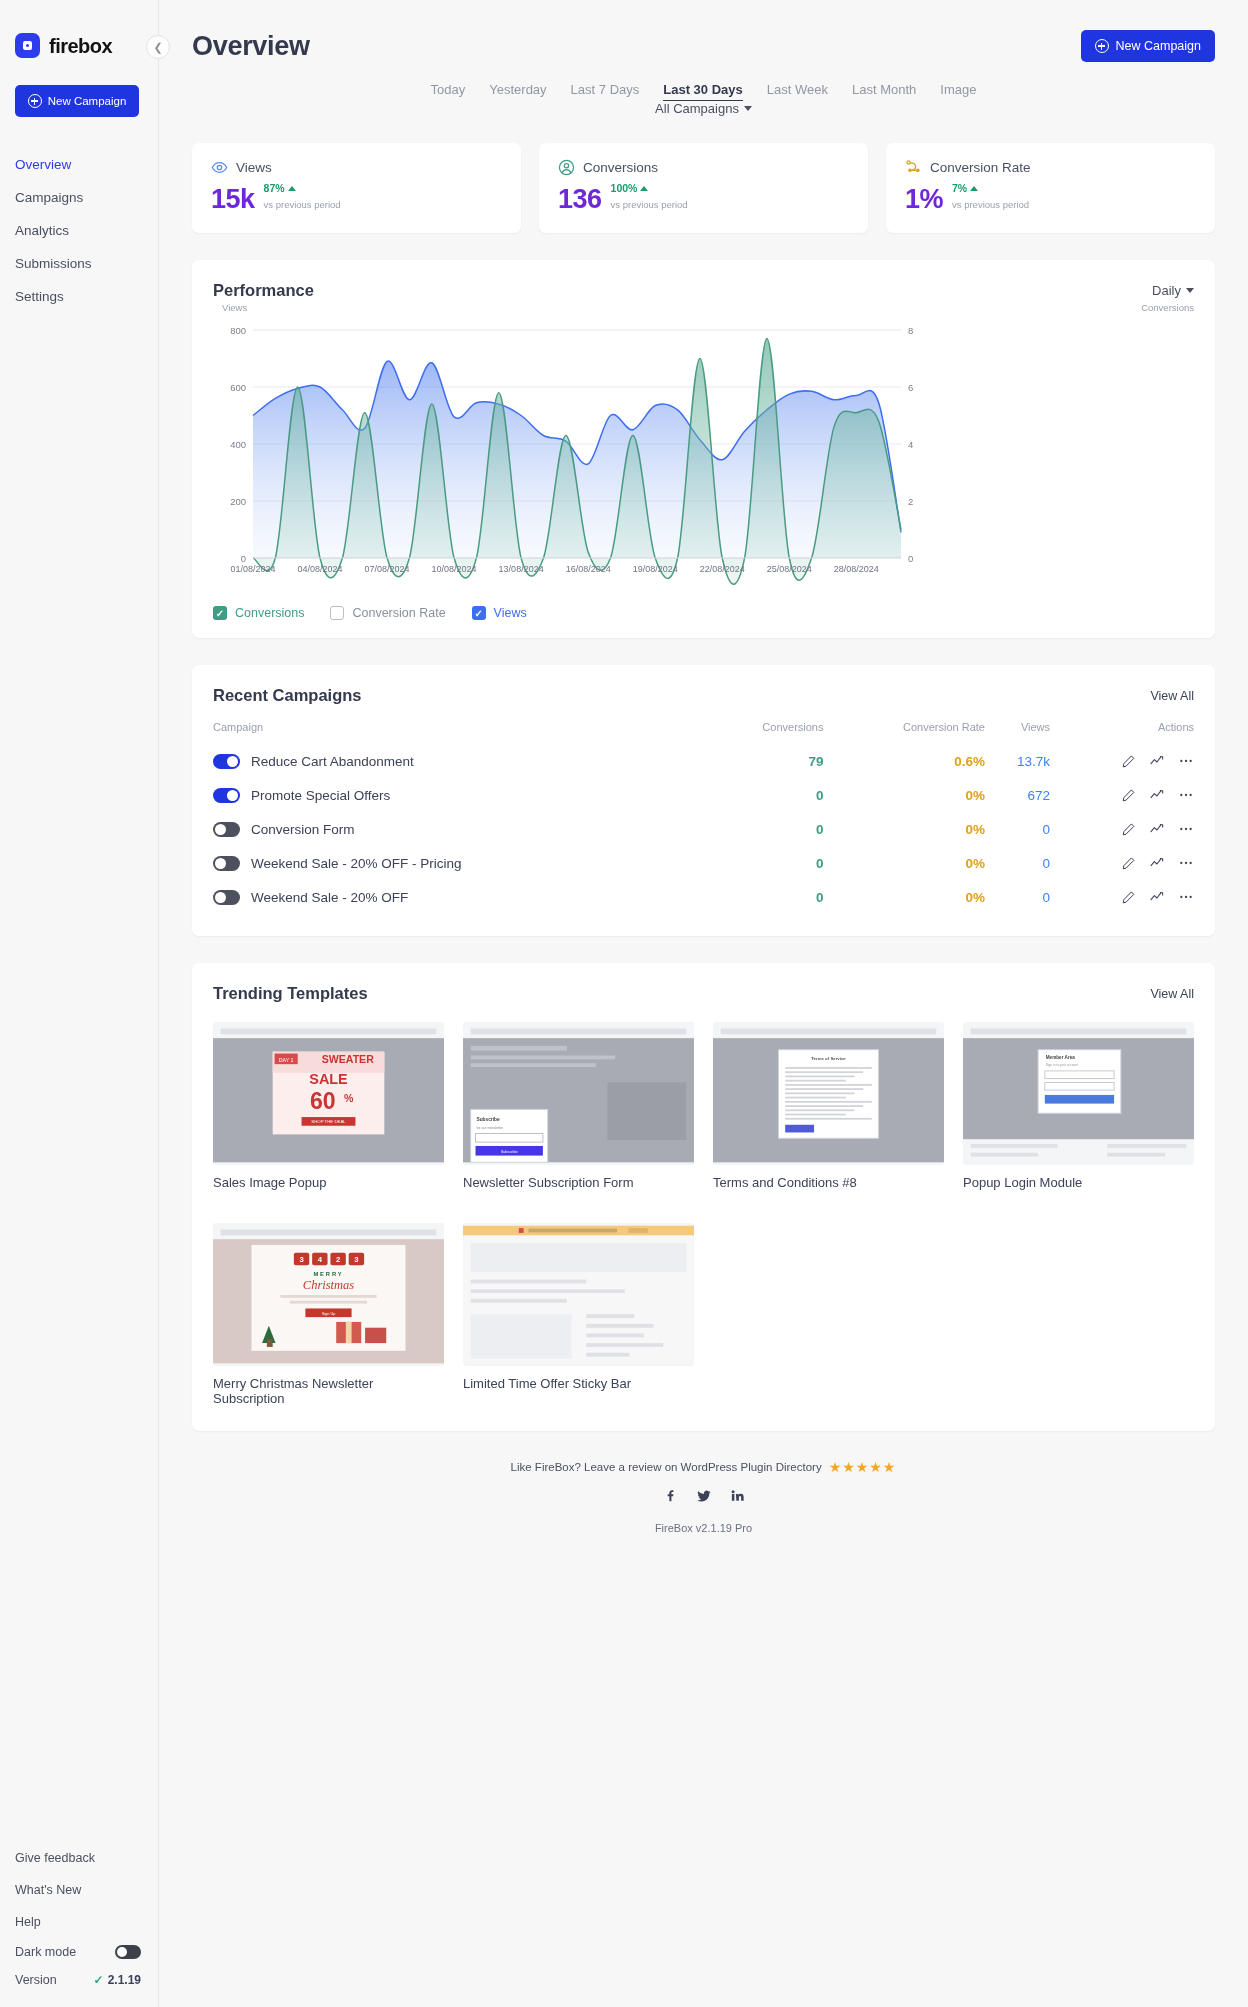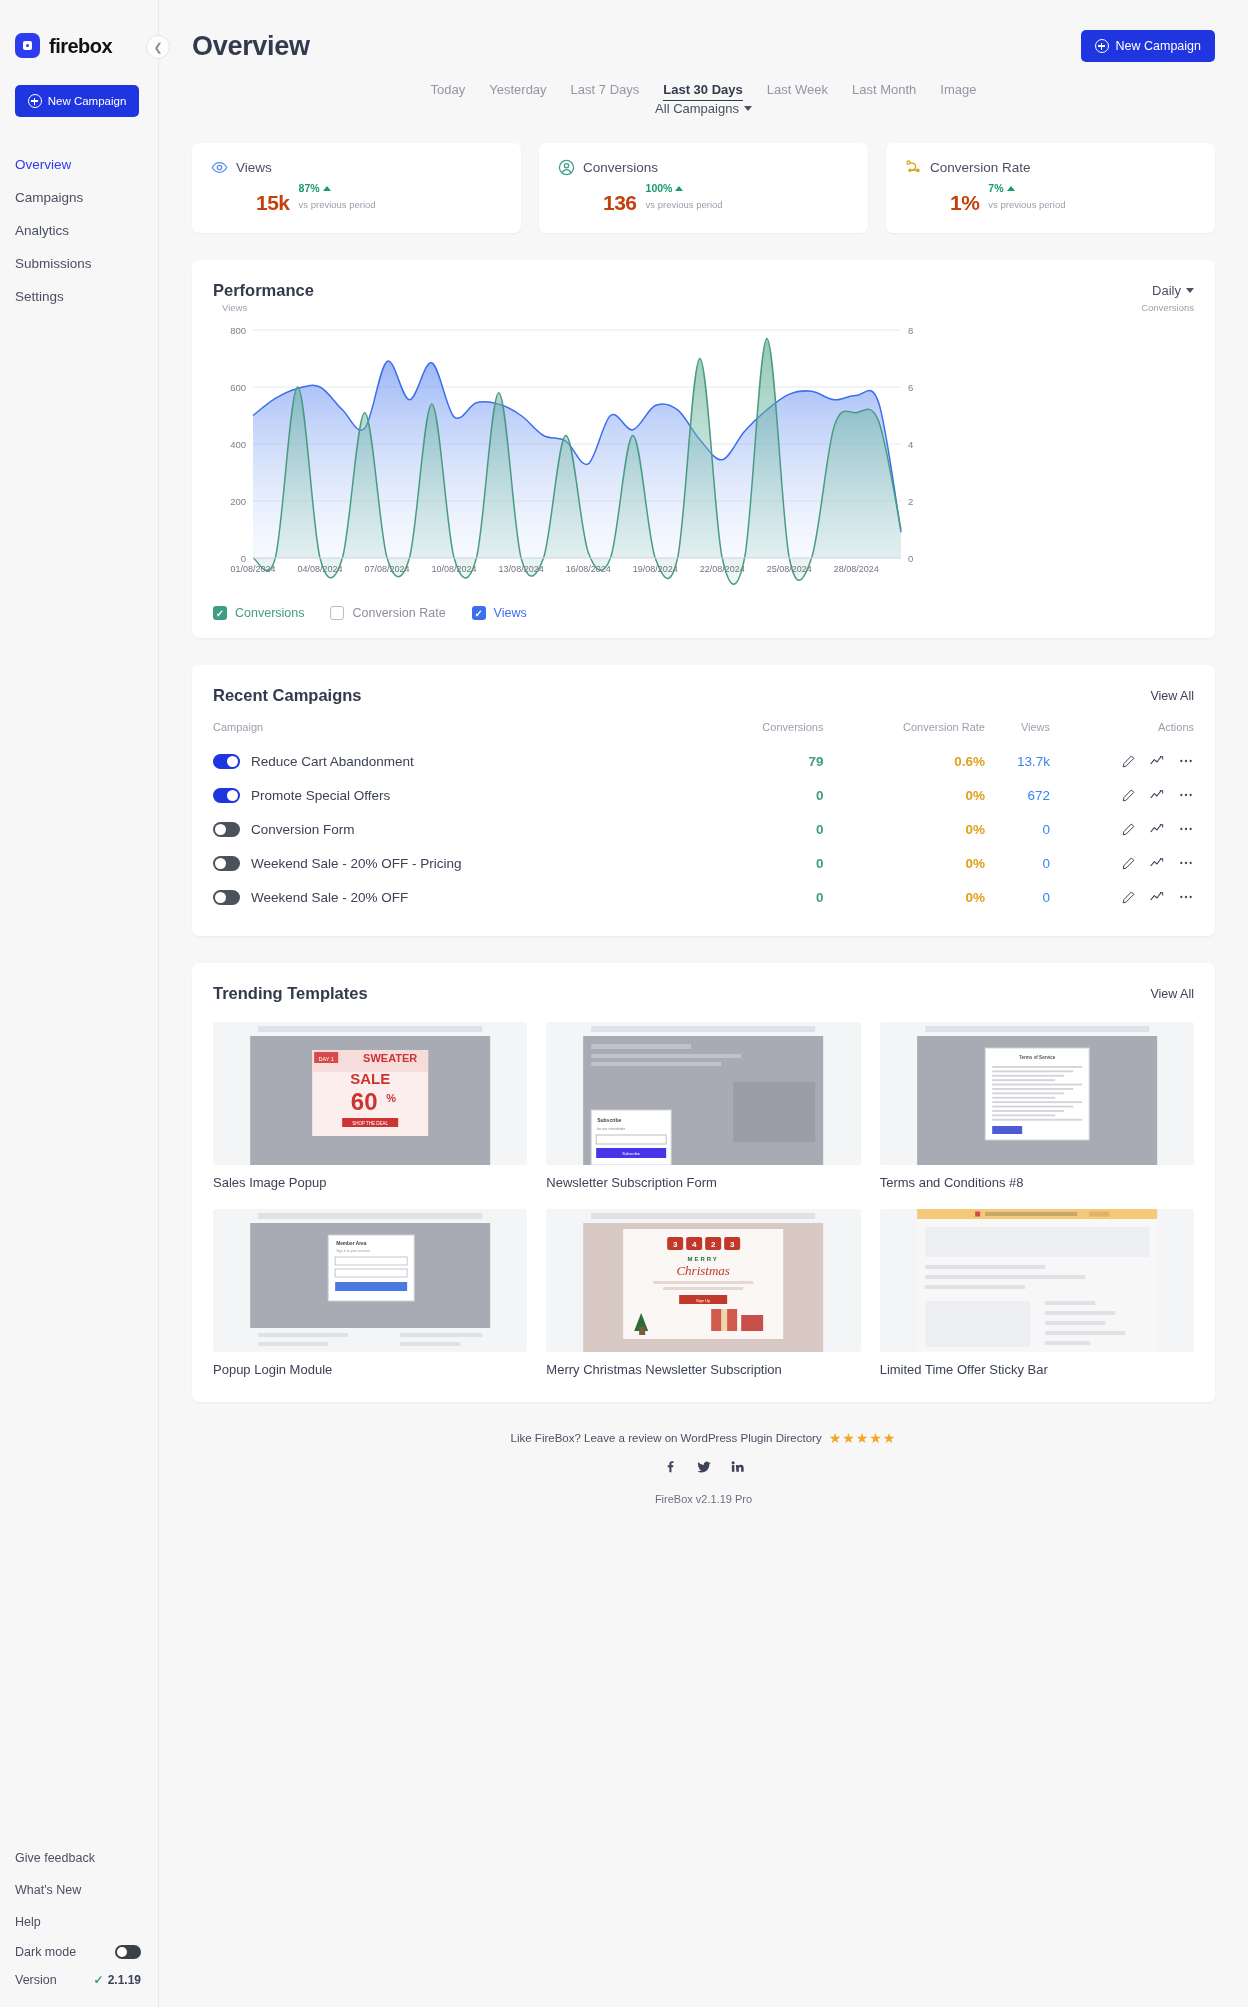--- a/index.html
+++ b/index.html
@@ -77,21 +77,21 @@
   .date-tab { font-size: 13px; color: #9397a3; cursor: pointer; padding-bottom: 3px; }
   .date-tab.active { color: #343a4d; border-bottom: 1.5px solid #343a4d; font-weight: 700; }
   .all-campaigns { font-size: 13px; color: #4a5061; display: flex; align-items: center; gap: 5px; cursor: pointer; }
   .caret { width: 0; height: 0; border-left: 4px solid transparent; border-right: 4px solid transparent; border-top: 5px solid #4a5061; }
 
   
   .stats { display: flex; gap: 18px; padding: 27px 33px 0 33px; }
   .stat-card { flex: 1; background: #fff; border-radius: 7px; padding: 16px 19px 20px 19px; box-shadow: 0 1px 2px rgba(16,24,40,.05); }
   .stat-head { display: flex; align-items: center; gap: 8px; font-size: 13.5px; color: #4a5061; }
   .stat-body { display: flex; align-items: flex-end; gap: 9px; margin-top: 6px; }
-  .stat-value { font-size: 21px; font-weight: 700; color: #c2410c; line-height: 1; letter-spacing: -.5px; margin-left: 45px; }
+  .stat-value { font-size: 27px; font-weight: 700; color: #6d28d9; line-height: 1; letter-spacing: -.5px; }
   .stat-meta { padding-bottom: 1px; }
   .stat-delta { font-size: 10.5px; font-weight: 700; color: #1a9b6c; display: flex; align-items: center; gap: 3px; }
   .up-tri { width:0;height:0;border-left:4px solid transparent;border-right:4px solid transparent;border-bottom:5px solid #1a9b6c;}
   .stat-sub { font-size: 9.5px; color: #9ba0ad; margin-top: 1px; }
 
   
   .panel { background: #fff; border-radius: 7px; margin: 27px 33px 0 33px; box-shadow: 0 1px 2px rgba(16,24,40,.05); }
   .panel-head { display: flex; align-items: center; justify-content: space-between; padding: 21px 21px 0 21px; }
   .panel-title { font-size: 16.5px; font-weight: 700; color: #343a4d; }
   .panel-link { font-size: 12.5px; color: #3c4257; cursor: pointer; }
@@ -123,21 +123,21 @@
   .tgl::after { content:""; position: absolute; width: 11px; height: 11px; border-radius: 50%; background:#fff; top: 2px; }
   .tgl.on::after { right: 2px; } .tgl.off::after { left: 2px; }
   .camp-name { font-size: 13.5px; color: #3c4257; }
   .num-conv { color: #3f9d85; font-weight: 700; }
   .num-rate { color: #dea21c; font-weight: 700; }
   .num-views { color: #3b82f6; font-weight: 400; }
   .actions { display: flex; gap: 13px; justify-content: flex-end; align-items: center; color: #3c4257; }
   .act { cursor: pointer; display: flex; align-items: center; }
 
   
-  .tpl-grid { display: grid; grid-template-columns: repeat(3, 1fr); gap: 19px 19px; padding: 19px 21px 25px 21px; }
+  .tpl-grid { display: grid; grid-template-columns: repeat(4, 1fr); gap: 33px 19px; padding: 19px 21px 25px 21px; }
   .tpl-card { cursor: pointer; }
   .tpl-thumb { width: 100%; height: 143px; background: #f4f5f7; border-radius: 3px; overflow: hidden; position: relative; }
   .tpl-label { font-size: 13px; color: #3c4257; margin-top: 10px; }
 
   
   .footer { text-align: center; padding: 28px 0 18px 0; }
   .foot-line { font-size: 11.5px; color: #4a5061; display: flex; align-items: center; justify-content: center; gap: 7px; }
   .stars { color: #f5a623; font-size: 14px; letter-spacing: 1px; }
   .socials { display: flex; gap: 18px; justify-content: center; margin-top: 13px; color: #3c4257; }
   .soc { cursor: pointer; }

